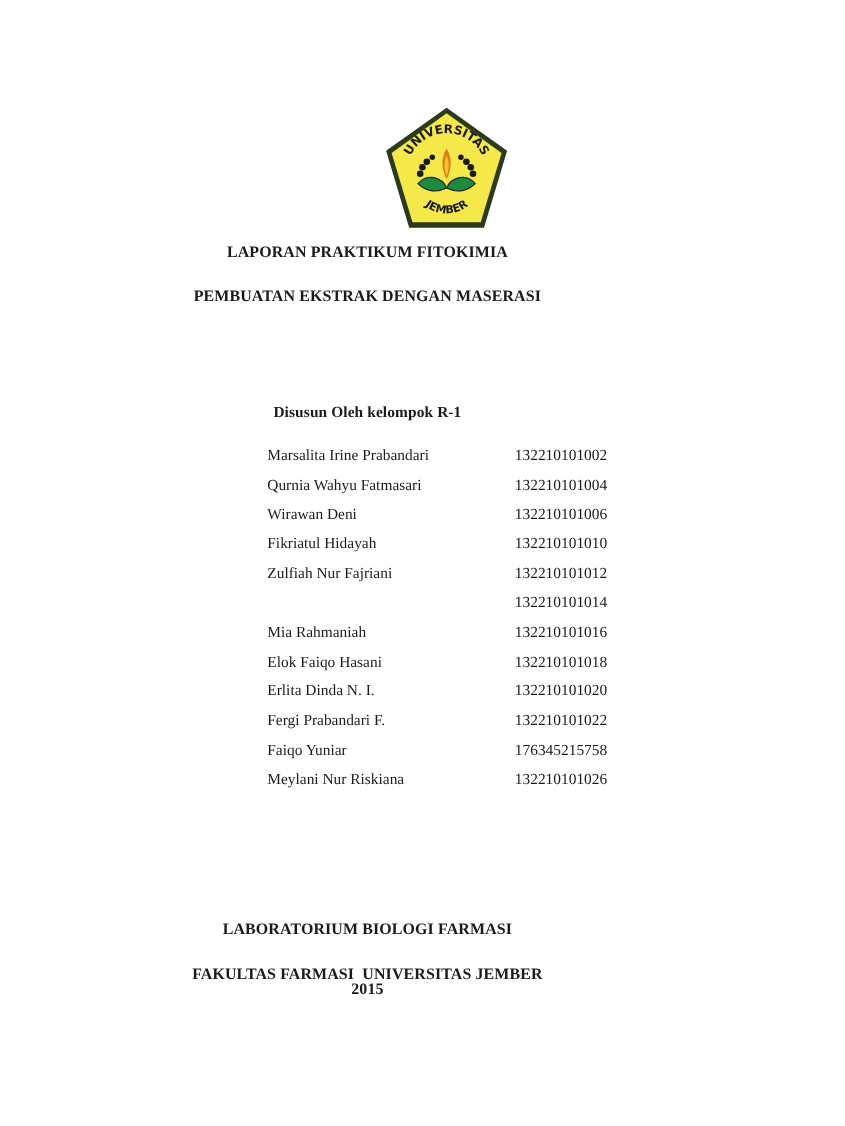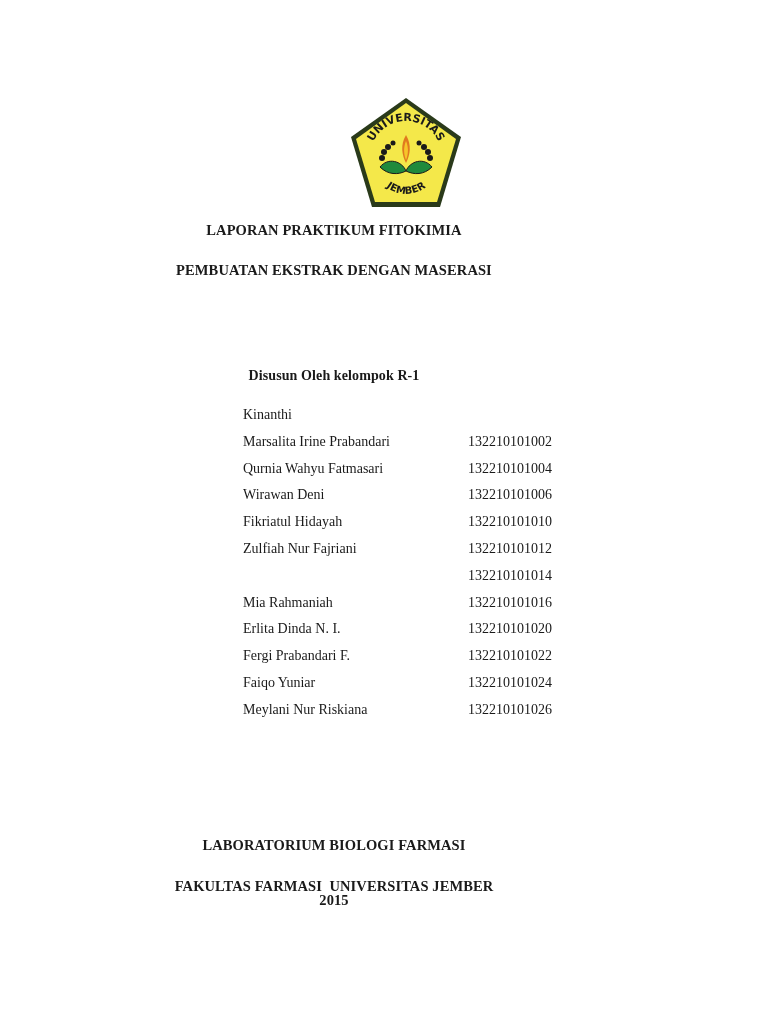--- a/index.html
+++ b/index.html
@@ -53,24 +53,20 @@
     </text>
   </svg>
 </div>
 
 <div class="center-line" style="top:222px;">LAPORAN PRAKTIKUM FITOKIMIA</div>
 <div class="center-line" style="top:262px;">PEMBUATAN EKSTRAK DENGAN MASERASI</div>
 <div class="center-line" style="top:328px; font-size:14px;margin-top:40px;">Disusun Oleh kelompok R-1</div>
 
 <div class="members">
   <div class="member-row">
-    <span class="member-name">Kinanthi</span>
-    <span class="member-nim"></span>
-  </div>
-  <div class="member-row">
     <span class="member-name">Marsalita Irine Prabandari</span>
     <span class="member-nim">132210101002</span>
   </div>
   <div class="member-row">
     <span class="member-name">Qurnia Wahyu Fatmasari</span>
     <span class="member-nim">132210101004</span>
   </div>
   <div class="member-row">
     <span class="member-name">Wirawan Deni</span>
     <span class="member-nim">132210101006</span>
@@ -84,30 +80,34 @@
     <span class="member-nim">132210101012</span>
   </div>
   <div class="member-row">
     <span class="member-nim">132210101014</span>
   </div>
   <div class="member-row">
     <span class="member-name">Mia Rahmaniah</span>
     <span class="member-nim">132210101016</span>
   </div>
   <div class="member-row">
+    <span class="member-name">Elok Faiqo Hasani</span>
+    <span class="member-nim">132210101018</span>
+  </div>
+  <div class="member-row">
     <span class="member-name">Erlita Dinda N. I.</span>
     <span class="member-nim">132210101020</span>
   </div>
   <div class="member-row">
     <span class="member-name">Fergi Prabandari F.</span>
     <span class="member-nim">132210101022</span>
   </div>
   <div class="member-row">
     <span class="member-name">Faiqo Yuniar</span>
-    <span class="member-nim">132210101024</span>
+    <span class="member-nim">176345215758</span>
   </div>
   <div class="member-row">
     <span class="member-name">Meylani Nur Riskiana</span>
     <span class="member-nim">132210101026</span>
   </div>
 </div>
 
 <div class="center-line" style="top:837px;">LABORATORIUM BIOLOGI FARMASI</div>
 <div class="center-line" style="top:878px; white-space:pre;">FAKULTAS FARMASI  UNIVERSITAS JEMBER</div>
 <div class="center-line" style="top:892px;">2015</div>

